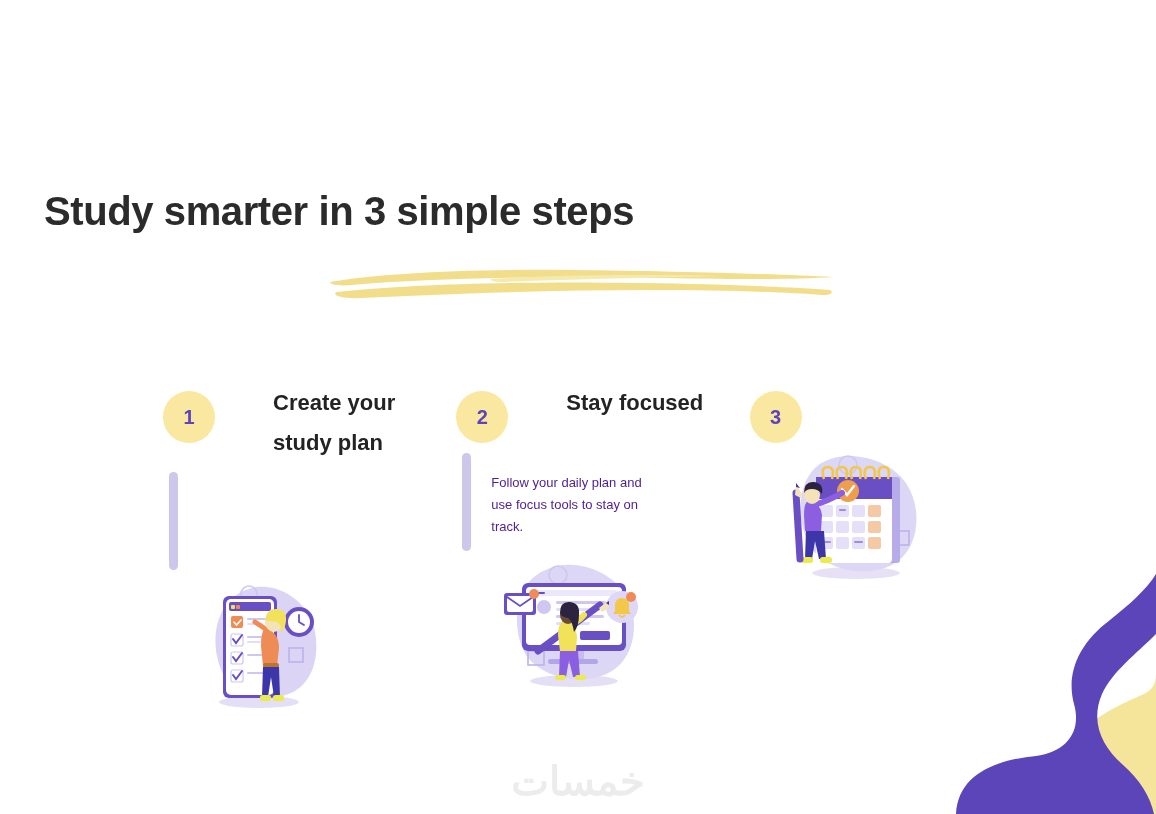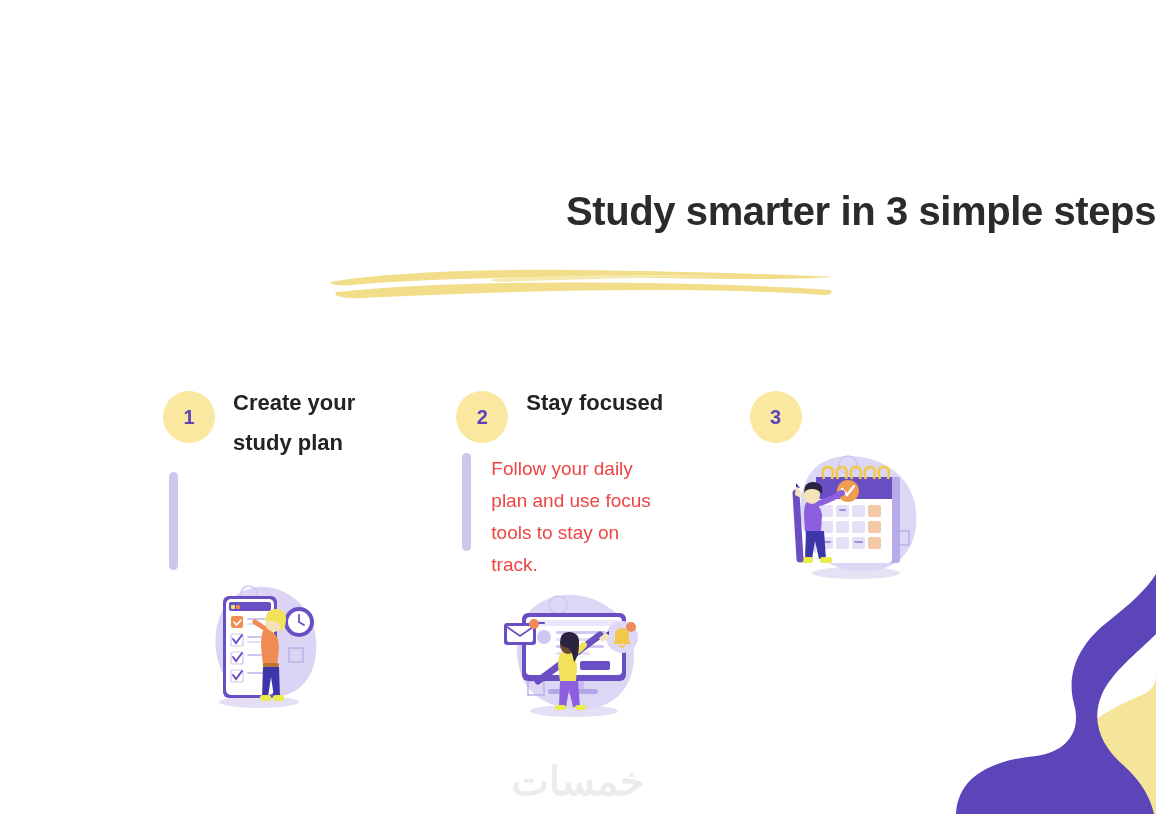--- a/index.html
+++ b/index.html
@@ -20,21 +20,21 @@
     background: #ffffff;
     overflow: hidden;
   }
 
   
   .heading-block {
     position: absolute;
     left: 0;
     top: 188px;
     width: 1156px;
-    text-align: right;
+    text-align: left;
     padding-left: 44px;
   }
 
   .page-title {
     font-size: 40px;
     font-weight: bold;
     color: #2b2b2b;
     letter-spacing: -0.4px;
     line-height: 1.15;
     white-space: nowrap;
@@ -84,42 +84,44 @@
     color: #5b45b8;
     margin-top: 8px;
   }
 
   .step-title {
     font-size: 22px;
     font-weight: bold;
     color: #232323;
     line-height: 1.8;
     max-width: 160px;
+    margin-left: 40px;
   }
 
   .step-body {
     display: flex;
     gap: 20px;
     margin-top: 10px;
     padding-left: 6px;
   }
 
   .step-bar {
     flex: 0 0 auto;
     width: 9px;
     height: 98px;
     border-radius: 6px;
     background: #cdc7ec;
   }
 
   .step-desc {
-    font-size: 19px;
-    color: #ef4444;
+    font-size: 13px;
+    color: #4c1d95;
     line-height: 1.68;
     max-width: 172px;
+    margin-top: 19px;
   }
 
   .step-art {
     margin-top: 8px;
     height: 150px;
     display: flex;
     align-items: flex-start;
   }
 
   .step-1 .step-art { padding-left: 32px; }

